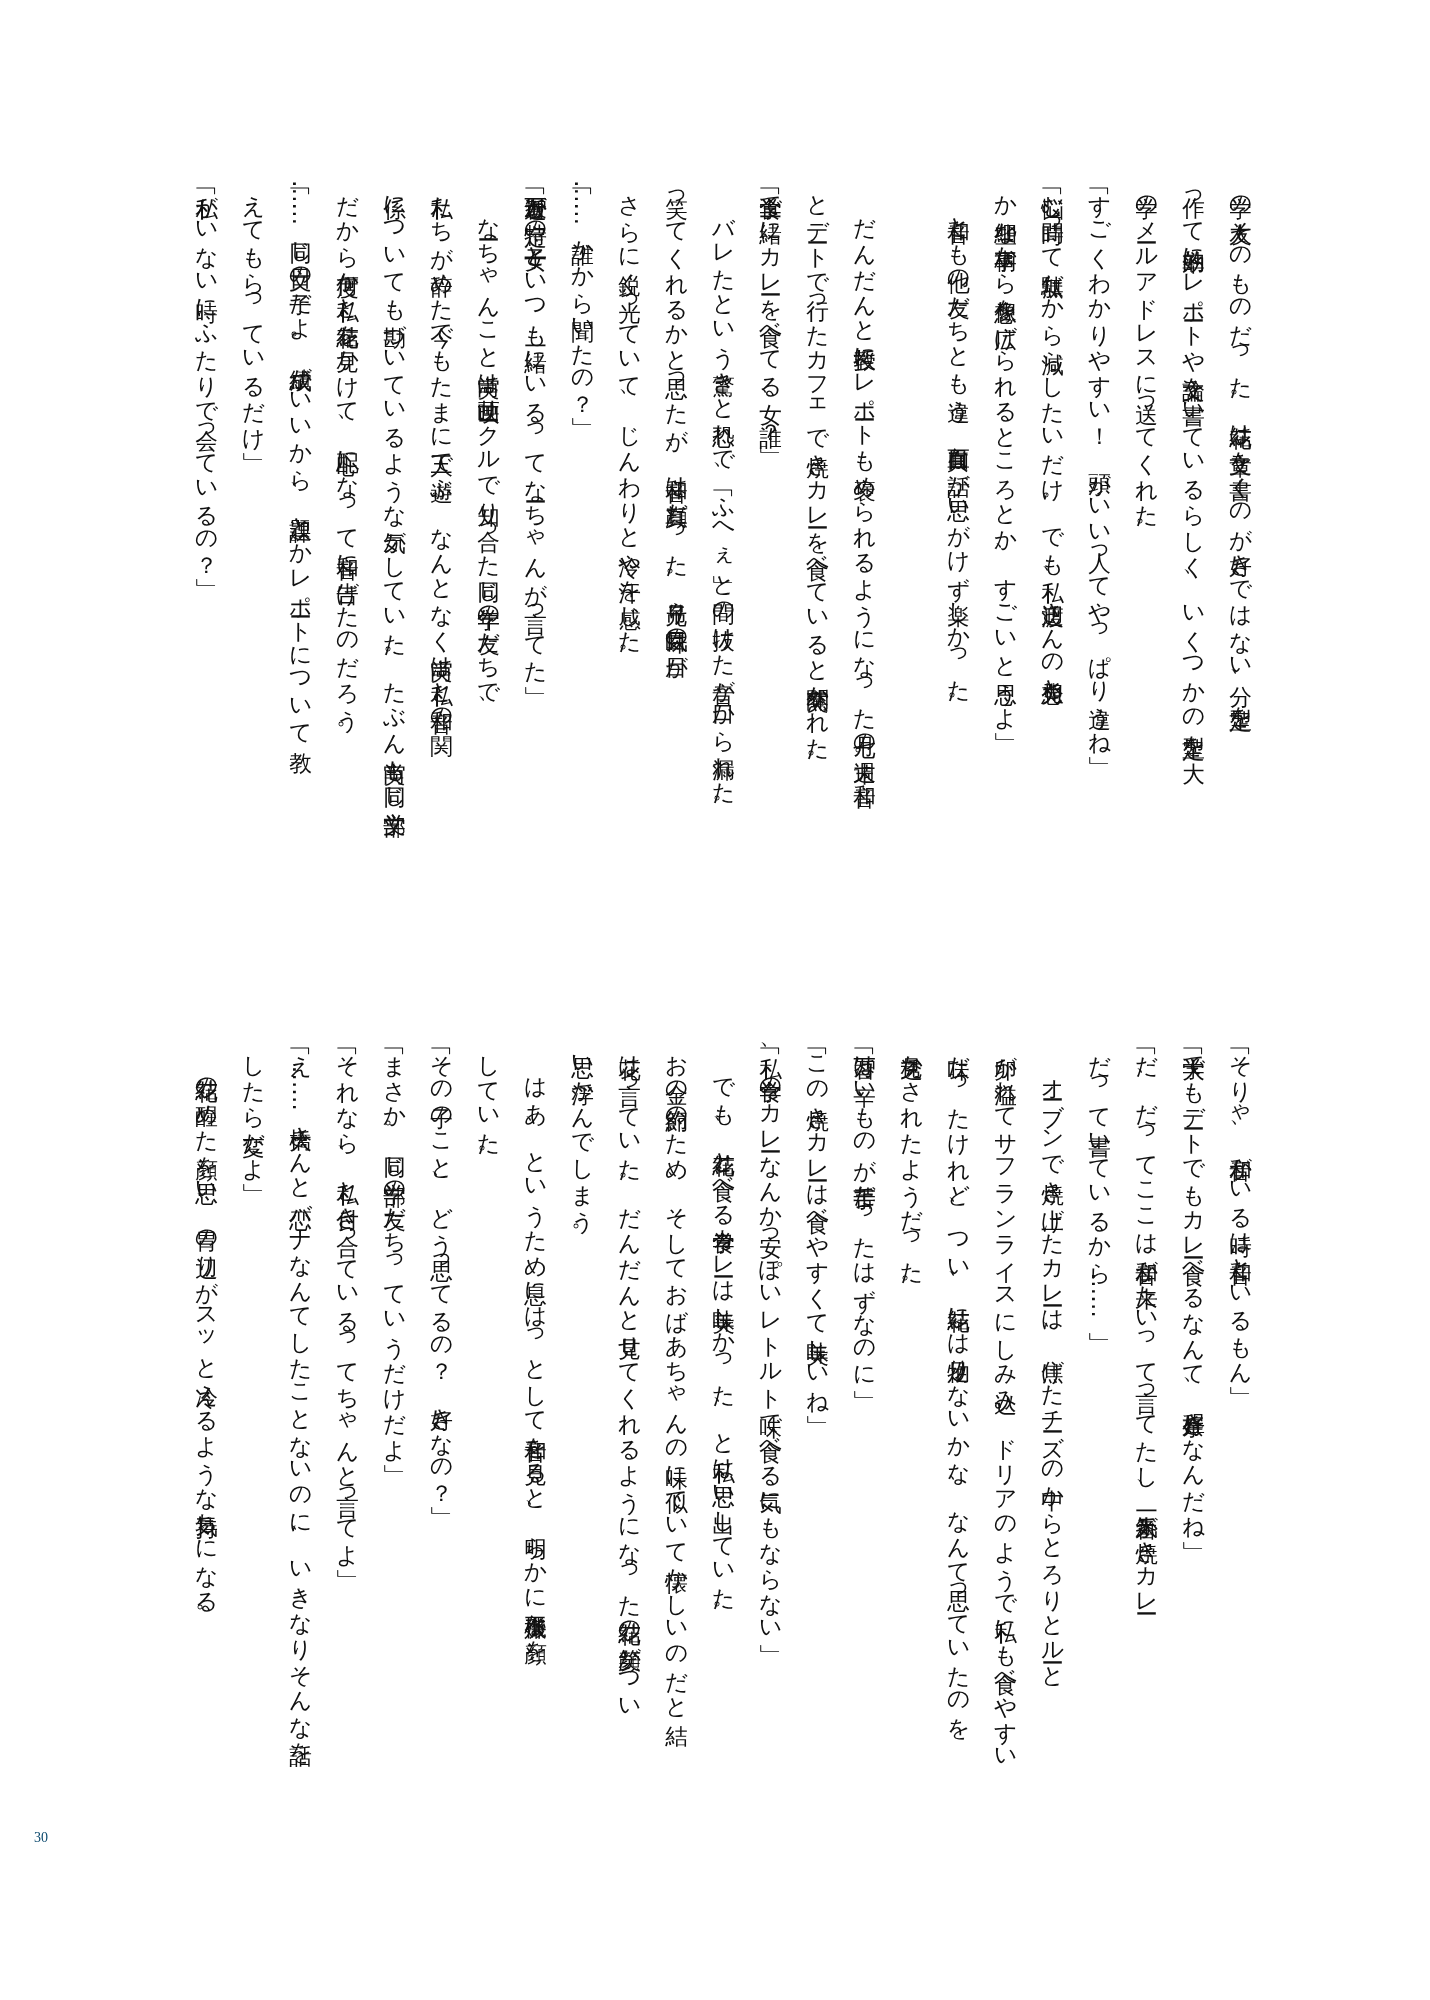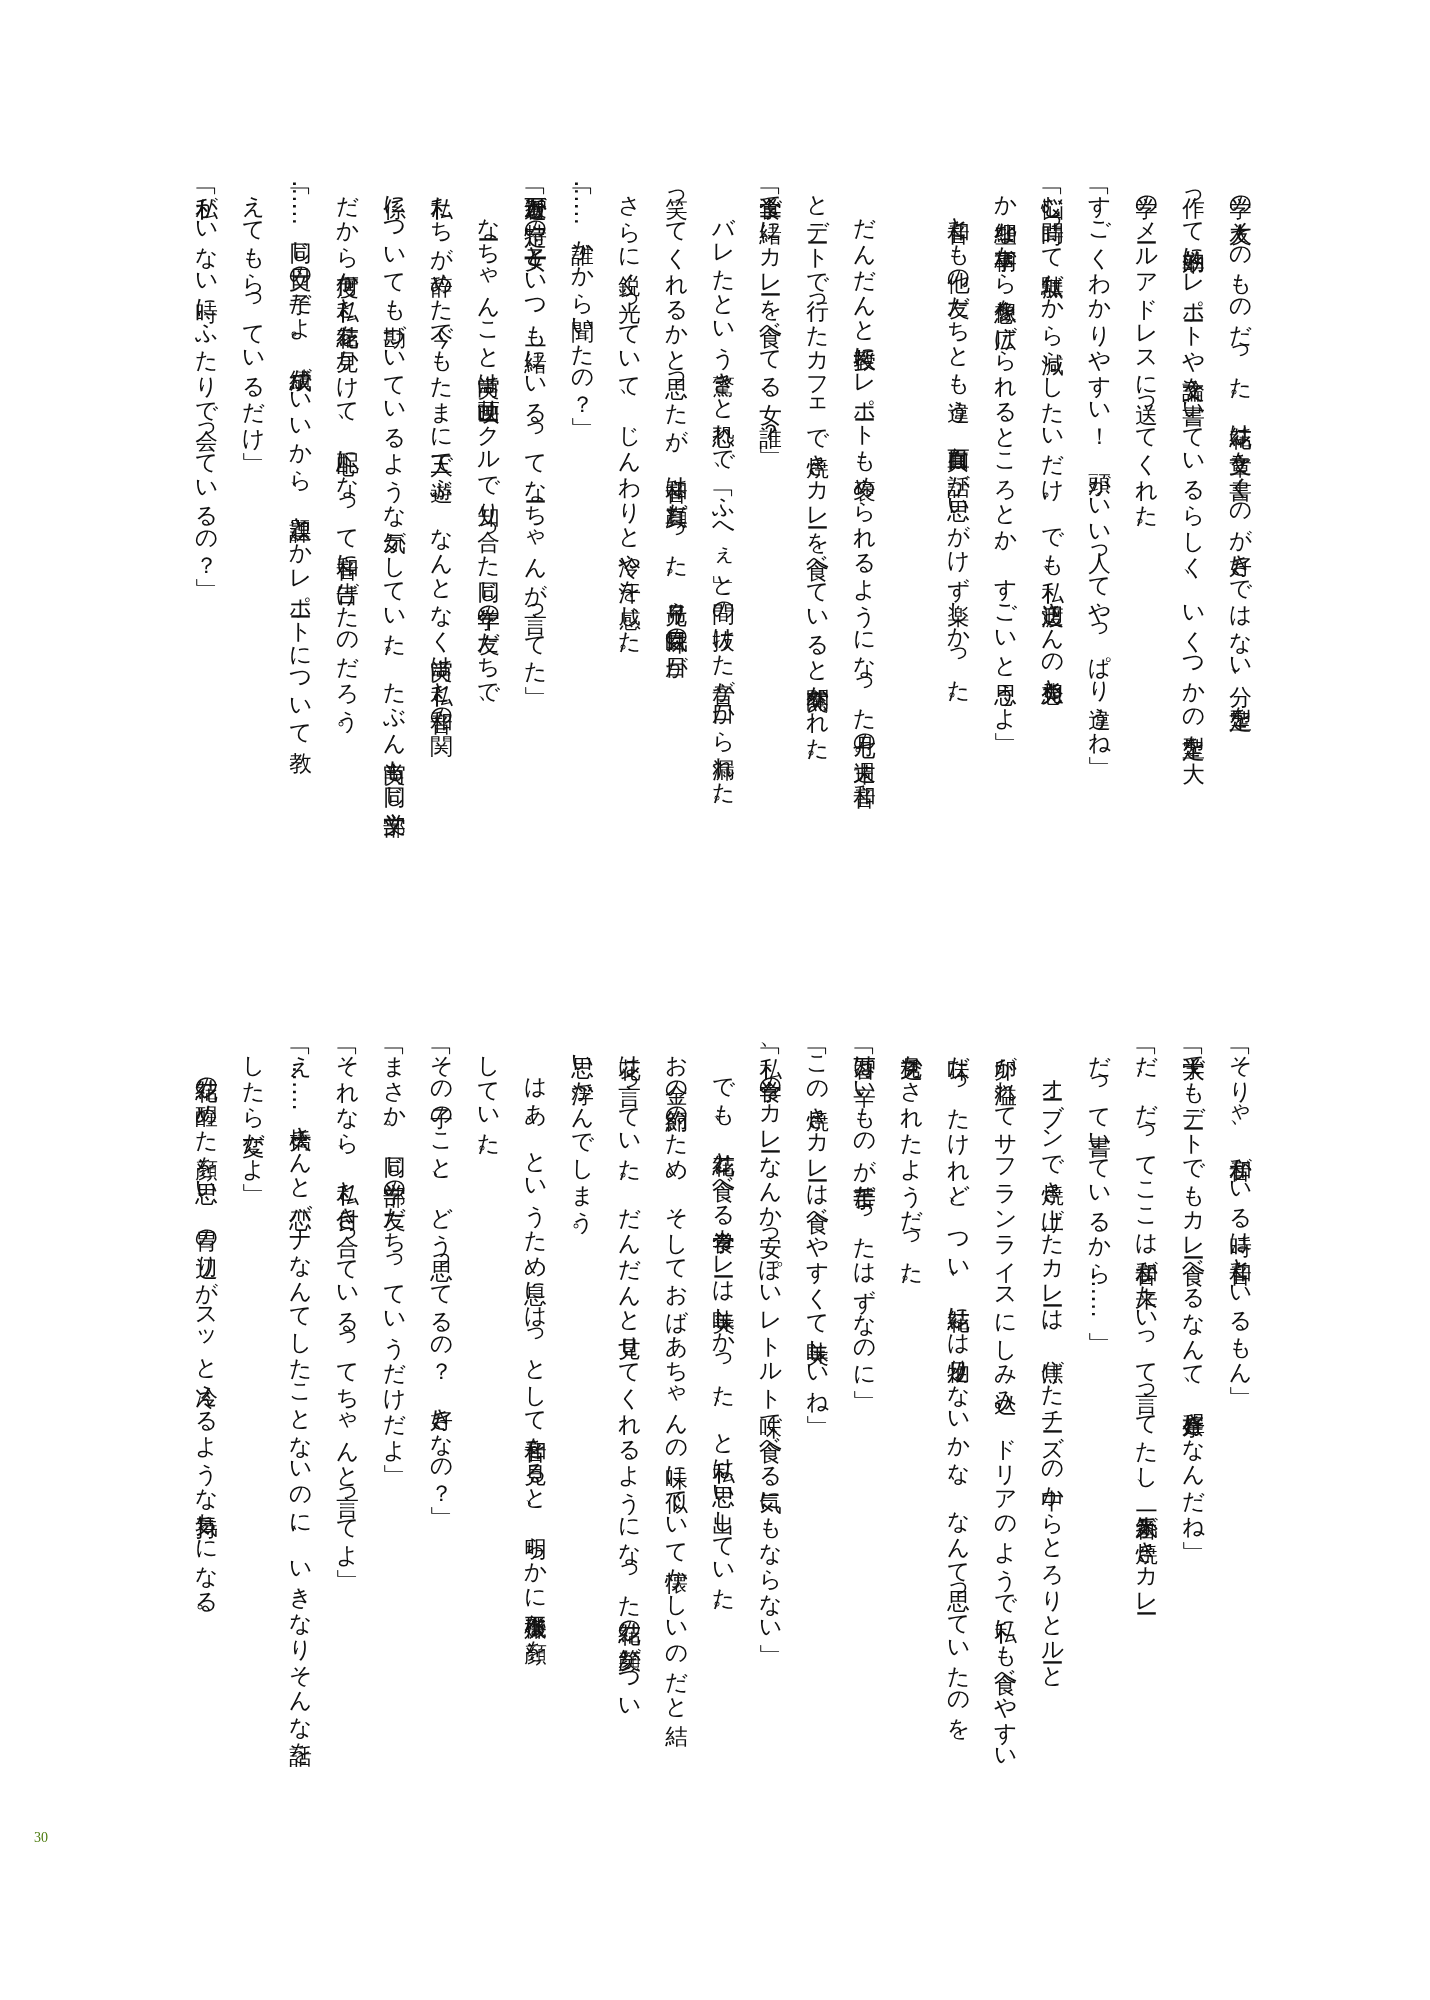--- a/index.html
+++ b/index.html
@@ -8,20 +8,20 @@
     position: absolute;
     writing-mode: vertical-rl;
     font-size: 22.6px;
     line-height: 47px;
     letter-spacing: 0;
     white-space: pre-wrap;
   }
   .block-top { right: 166px; top: 180px; height: 748px; width: 1130px; }
   .block-bottom { right: 166px; top: 1040px; height: 780px; width: 1130px; }
   .line { display: block; }
-  .page-number { position: absolute; left: 34px; top: 1830px; font-family: "Liberation Serif", serif; font-size: 14px; color: #4d7c0f; }
+  .page-number { position: absolute; left: 34px; top: 1830px; font-family: "Liberation Serif", serif; font-size: 14px; color: #0c4a6e; }
 </style>
 </head>
 <body>
 
 <div class="block block-top" id="topBlock"><span class="line">学の友人そのものだった。結花は文章を書くのが好きではない分、定型を</span><span class="line">作って効率的にレポートや論文を書いているらしく、いくつかの定型を大</span><span class="line">学のメールアドレスに送ってくれた。</span><span class="line">「すごくわかりやすい！　頭がいい人ってやっぱり違うね」</span><span class="line">「悩む時間って無駄だから減らしたいだけ。でも私、渡辺さんの発想力と</span><span class="line">か些細な事柄から想像を広げられるところとか、すごいと思うよ」</span><span class="line">　和音とも他の友だちとも違う、真面目な話が思いがけず楽しかった。</span><span class="line">　</span><span class="line">　だんだんと教授にレポートも褒められるようになった七月の週末。和音</span><span class="line">とデートで行ったカフェで焼きカレーを食べていると突然聞かれた。</span><span class="line">「学食で一緒にカレーを食べてる女、誰？」</span><span class="line">　バレたという驚きと恐れで、「ふへぇ」と間の抜けた音が口から漏れた。</span><span class="line">笑ってくれるかと思ったが、和音は真顔だった。元々吊り目気味の目が</span><span class="line">さらに鋭く光っていて、じんわりと冷や汗を感じた。</span><span class="line">「……誰かから聞いたの？」</span><span class="line">「最近万智が特定の女子といつも一緒にいるってなーちゃんが言ってた」</span><span class="line">　なーちゃんこと尚実は映画サークルで知り合った同じ学年の友だちで、</span><span class="line">私たちが辞めた今でもたまに三人で遊ぶ。なんとなく尚実は私と和音の関</span><span class="line">係についても勘づいているような気がしていた。たぶん尚実も同じ文学部</span><span class="line">だから何度か私と結花を見かけて、心配になって和音に告げたのだろう。</span><span class="line">「……同じ日文の子だよ。成績がいいから、課題とかレポートについて教</span><span class="line">えてもらっているだけ」</span><span class="line">「私がいない時にふたりで会っているの？」</span></div>
 <div class="block block-bottom" id="bottomBlock"><span class="line">「そりゃ、和音がいる時は和音といるもん」</span><span class="line">「大学でもデートでもカレー食べるなんて、余程好きなんだね」</span><span class="line">「だ、だってここは和音が来たいって言ってたし、一番人気が焼きカレー</span><span class="line">だって書いているから……」</span><span class="line">　オーブンで焼き上げたカレーは、焦げたチーズの中からとろりとルーと</span><span class="line">卵が溢れてサフランライスにしみ込み、ドリアのようで私にも食べやすい</span><span class="line">味だったけれど、つい、結花には物足りないかな、なんて思っていたのを</span><span class="line">見透かされたようだった。</span><span class="line">「万智は辛いものが苦手だったはずなのに」</span><span class="line">「この焼きカレーは食べやすくて美味しいね」</span><span class="line">「私、学食のカレーなんか安っぽいレトルト味で食べる気にもならない」</span><span class="line">　でも、結花と食べる学食カレーは美味しかった、と私は思い出していた。</span><span class="line">お金の節約のため、そしておばあちゃんの味に似ていて懐かしいのだと結</span><span class="line">花は言っていた。だんだんと見せてくれるようになった結花の笑顔がつい</span><span class="line">思い浮かんでしまう。</span><span class="line">　はあ、というため息にはっとして和音を見ると、明らかに不機嫌な顔を</span><span class="line">していた。</span><span class="line">「その子のこと、どう思ってるの？　好きなの？」</span><span class="line">「まさか。同じ学部の友だちっていうだけだよ」</span><span class="line">「それなら、私と付き合っているってちゃんと言ってよ」</span><span class="line">「え……大橋さんと恋バナなんてしたことないのに、いきなりそんな話を</span><span class="line">したら変だよ」</span><span class="line">　結花の醒めた顔を思い、胃の辺りがスッと冷えるような気持ちになる。</span></div>
 <div class="page-number">30</div>
 
 </body></html>

